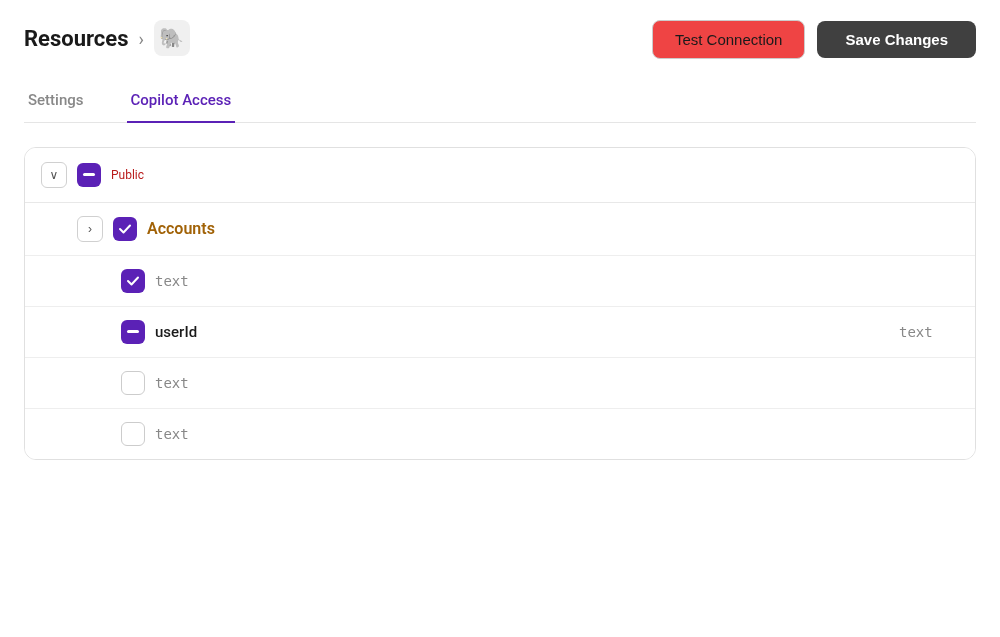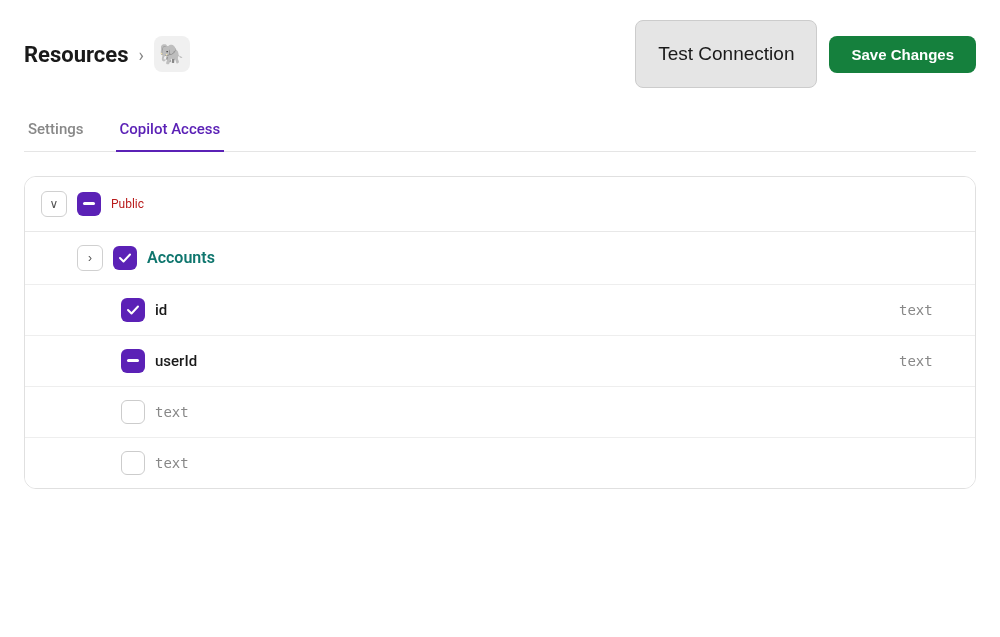--- a/index.html
+++ b/index.html
@@ -8,21 +8,21 @@
       background: #ffffff;
       color: #1a1a1a;
       padding: 20px 24px;
       width: 1000px;
       min-height: 637px;
     }
 
     
     .header {
       display: flex;
-      align-items: center;
+      align-items: flex-start;
       justify-content: space-between;
       margin-bottom: 24px;
     }
     .header-left {
       display: flex;
       align-items: center;
       gap: 8px;
     }
     .breadcrumb-resources {
       font-size: 22px;
@@ -50,44 +50,44 @@
       font-size: 22px;
       font-weight: 700;
       color: #1a1a1a;
     }
     .header-right {
       display: flex;
       align-items: center;
       gap: 12px;
     }
     .btn-test {
-      padding: 22px 22px;
-      font-size: 19px;
+      padding: 10px 22px;
+      font-size: 15px;
       font-weight: 500;
       border: 1.5px solid #ccc;
       border-radius: 8px;
-      background: #e5e5e5;
+      background: #ef4444;
       color: #1a1a1a;
       cursor: pointer;
     }
     .btn-save {
-      padding: 10px 22px;
+      padding: 10px 28px;
       font-size: 15px;
       font-weight: 600;
       border: none;
       border-radius: 8px;
-      background: #15803d;
+      background: #404040;
       color: #fff;
       cursor: pointer;
     }
 
     
     .tabs {
       display: flex;
-      gap: 4px;
+      gap: 15px;
       border-bottom: 1.5px solid #e5e5e5;
       margin-bottom: 24px;
     }
     .tab {
       padding: 8px 4px 12px 4px;
       margin-right: 24px;
       font-size: 15px;
       font-weight: 500;
       color: #888;
       cursor: pointer;
@@ -183,21 +183,21 @@
     .table-header-row {
       display: flex;
       align-items: center;
       padding: 13px 16px 13px 52px;
       gap: 10px;
       background: #fff;
     }
     .table-label {
       font-size: 16px;
       font-weight: 600;
-      color: #0f766e;
+      color: #a16207;
     }
 
     
     .column-row {
       display: flex;
       align-items: center;
       padding: 13px 16px 13px 96px;
       gap: 10px;
       border-top: 1px solid #eeeeee;
       background: #fff;
@@ -265,21 +265,20 @@
       </div>
       <span class="table-label">Accounts</span>
     </div>
 
     <div class="column-row">
       <div class="check-checkbox">
         <svg viewBox="0 0 14 14" fill="none">
           <polyline points="2,7 5.5,10.5 12,3.5" stroke="white" stroke-width="2" stroke-linecap="round" stroke-linejoin="round"></polyline>
         </svg>
       </div>
-      <span class="column-name">id</span>
       <span class="column-type">text</span>
     </div>
 
     <div class="column-row">
       <div class="minus-checkbox">
         <div class="minus-icon"></div>
       </div>
       <span class="column-name">userId</span>
       <span class="column-type">text</span>
     </div>

